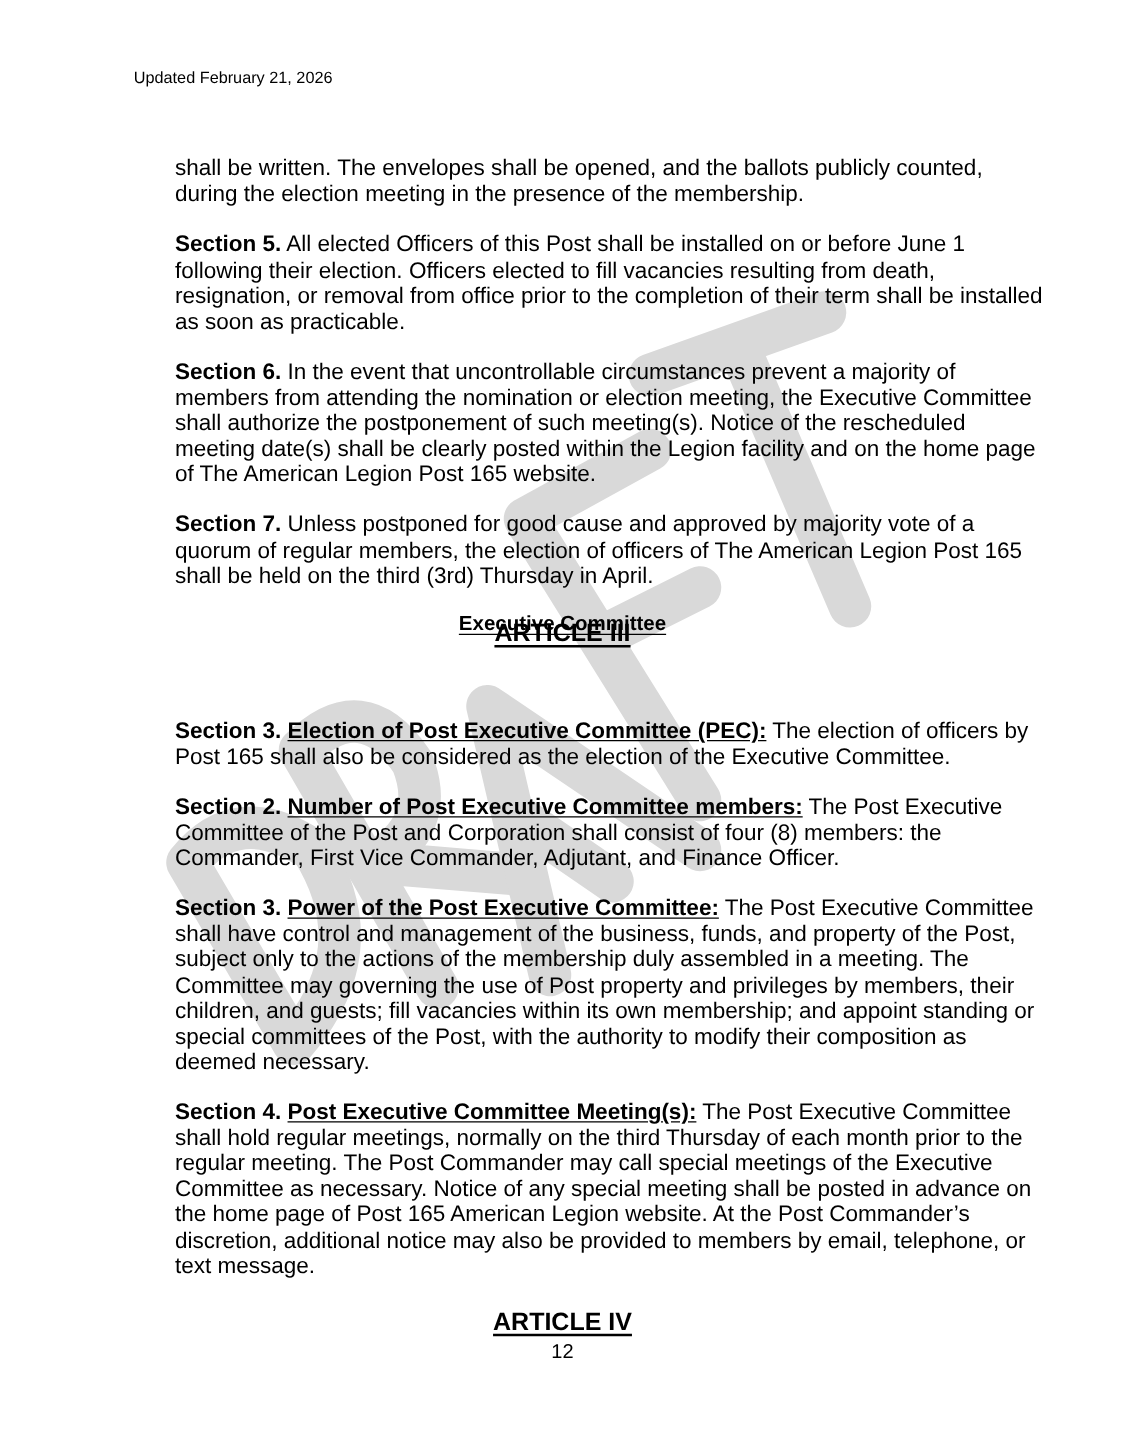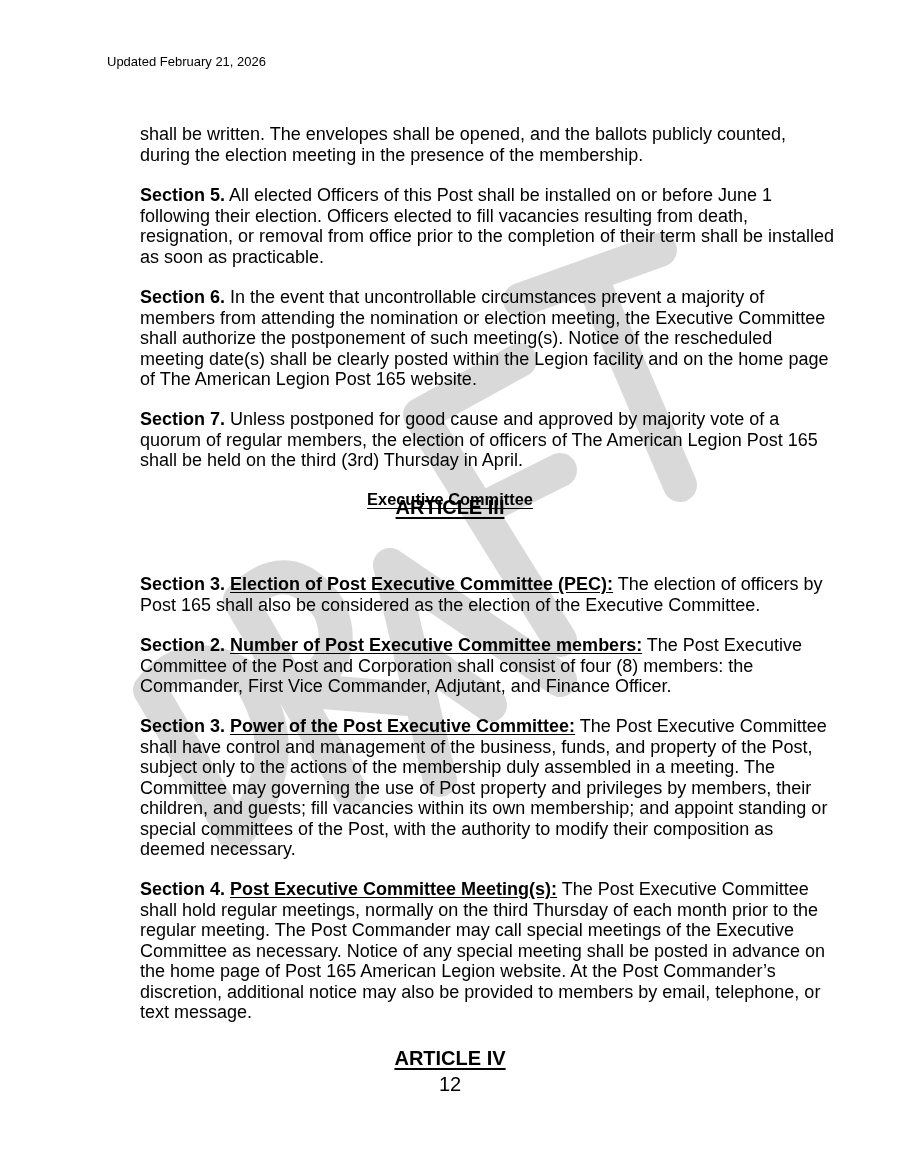--- a/index.html
+++ b/index.html
@@ -7,21 +7,21 @@
          font-family: "Liberation Sans", sans-serif; color: #000; }
   .watermark { position: absolute; left: 0; top: 0; width: 900px; height: 1165px; pointer-events: none; z-index: 0; }
   .page { position: absolute; left: 107px; top: 0; width: 700px; z-index: 1; }
   .header { position: absolute; top: 54px; left: 0; font-size: 13px; }
   .para { position: absolute; left: 15px; width: 700px; font-size: 18px; line-height: 20.5px; margin: 18px; }
   .para b { font-weight: bold; }
   .para u { text-decoration: underline; text-underline-offset: 2px; }
   .center { position: absolute; left: 0; width: 686px; text-align: center; font-weight: bold; text-decoration: underline; text-underline-offset: 3px; }
   .article { font-size: 20px; margin-top: 24px; }
   .subtitle { font-size: 16.4px; }
-  .pagenum { position: absolute; left: 0; width: 686px; text-align: center; font-size: 20px; }
+  .pagenum { position: absolute; left: 0; width: 686px; text-align: center; font-size: 16px; }
 </style>
 </head>
 <body>
 
 <svg class="watermark" viewBox="0 0 900 1165">
   <g stroke="#d9d9d9" stroke-width="34" stroke-linecap="round" stroke-linejoin="round" fill="none">
 
     <path d="M150 690 L235 835 M150 690 Q 190 640 250 680 Q 300 760 235 835"></path>
 
     <path d="M240 600 L350 790 M240 600 Q 290 550 330 610 Q 350 660 300 690 L 420 700"></path>

